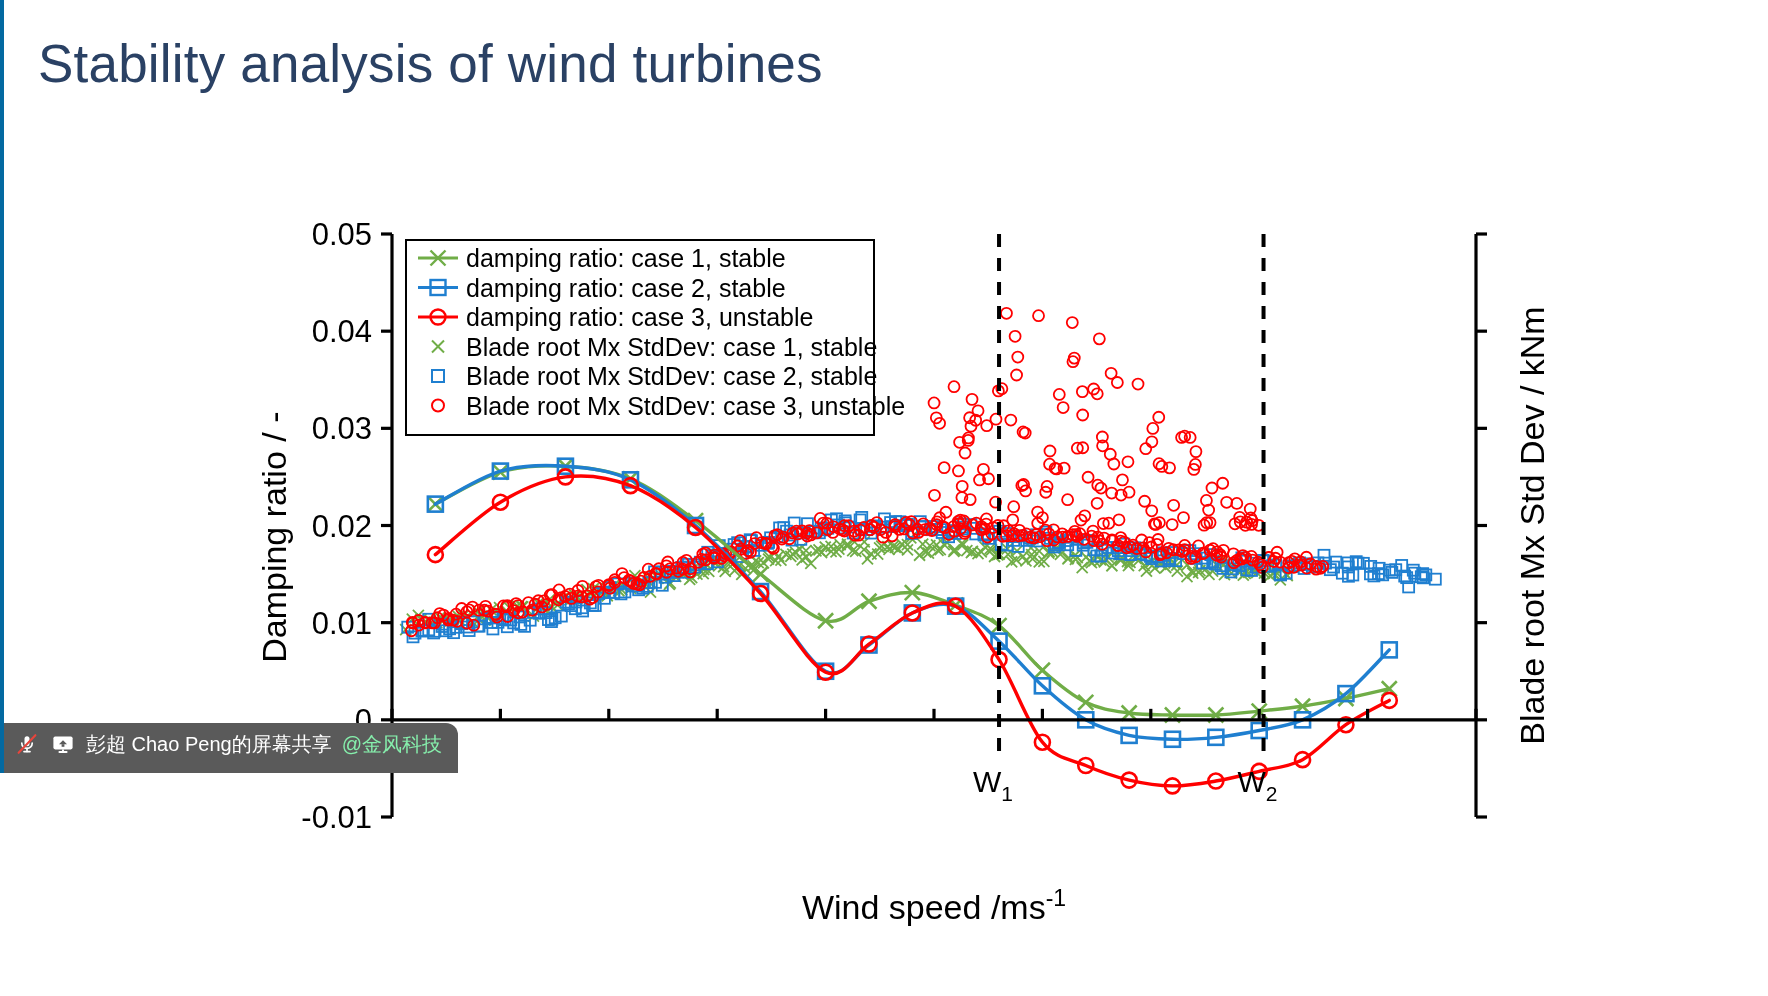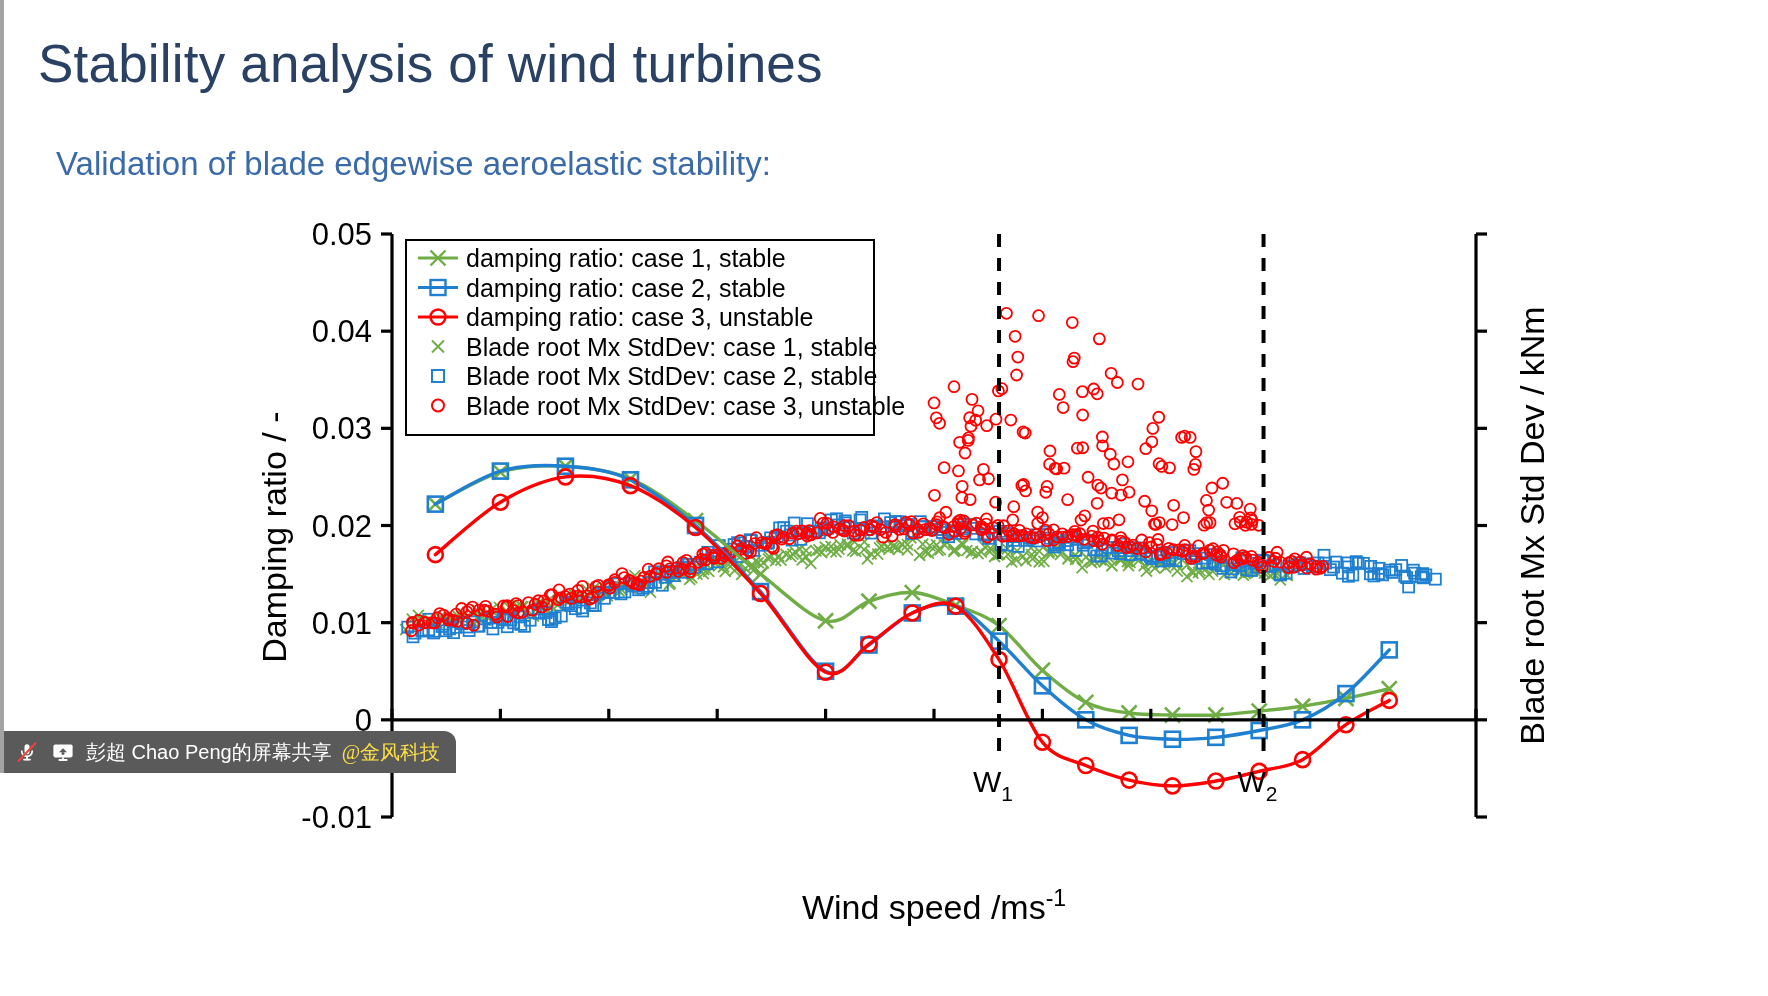--- a/index.html
+++ b/index.html
@@ -14,21 +14,21 @@
     position: relative;
     overflow: hidden;
     font-family: "Liberation Sans", sans-serif;
   }
   .slide {
     position: absolute;
     left: 0; top: 0;
     width: 1768px;
     height: 773px;
     background: #ffffff;
-    border-left: 4px solid #a3a3a3;
+    border-left: 4px solid #0369a1;
     box-sizing: border-box;
   }
   .slide-title {
     position: absolute;
     left: 34px;
     top: 34px;
     font-size: 53px;
     line-height: 1.12;
     color: #2A4164;
     font-family: "Liberation Sans", sans-serif;
@@ -58,47 +58,46 @@
 
   
   .share-bar {
     position: absolute;
     left: 0;
     bottom: 0;
     height: 42px;
     display: flex;
     align-items: center;
     gap: 10px;
-    padding: 0 16px 0 10px;
+    padding: 0 16px 8px 10px;
     background: #5A5A5A;
     border-top-right-radius: 12px;
     color: #ffffff;
     font-size: 20px;
     font-family: "Liberation Sans", sans-serif;
     white-space: nowrap;
   }
   .share-bar .sb-icon {
     display: inline-flex;
     align-items: center;
     justify-content: center;
     width: 26px;
     height: 26px;
     flex: 0 0 auto;
   }
   .share-bar .sb-text { color: #ffffff; }
-  .share-bar .sb-org  { color: #fde047; font-family: Liberation Serif, serif; }
+  .share-bar .sb-org  { color: #86efac; }
 </style>
 </head>
 <body>
 
 <div class="slide">
 
   <div class="slide-title">Stability analysis of wind turbines</div>
 
-  <div class="slide-subtitle">Validation of blade edgewise aeroelastic stability:</div>
 
   <div class="chart-wrap">
     <svg class="chart" id="chart-svg" width="1330" height="715" viewBox="0 0 1330 715">
         <g>
           <g>
             <g>
               <line x1="166.2080105858948" y1="402.17945967944644" x2="177.2080105858948" y2="413.17945967944644" stroke="#70AD47" stroke-width="1.8"></line>
               <line x1="166.2080105858948" y1="413.17945967944644" x2="177.2080105858948" y2="402.17945967944644" stroke="#70AD47" stroke-width="1.8"></line>
             </g>
             <g>

